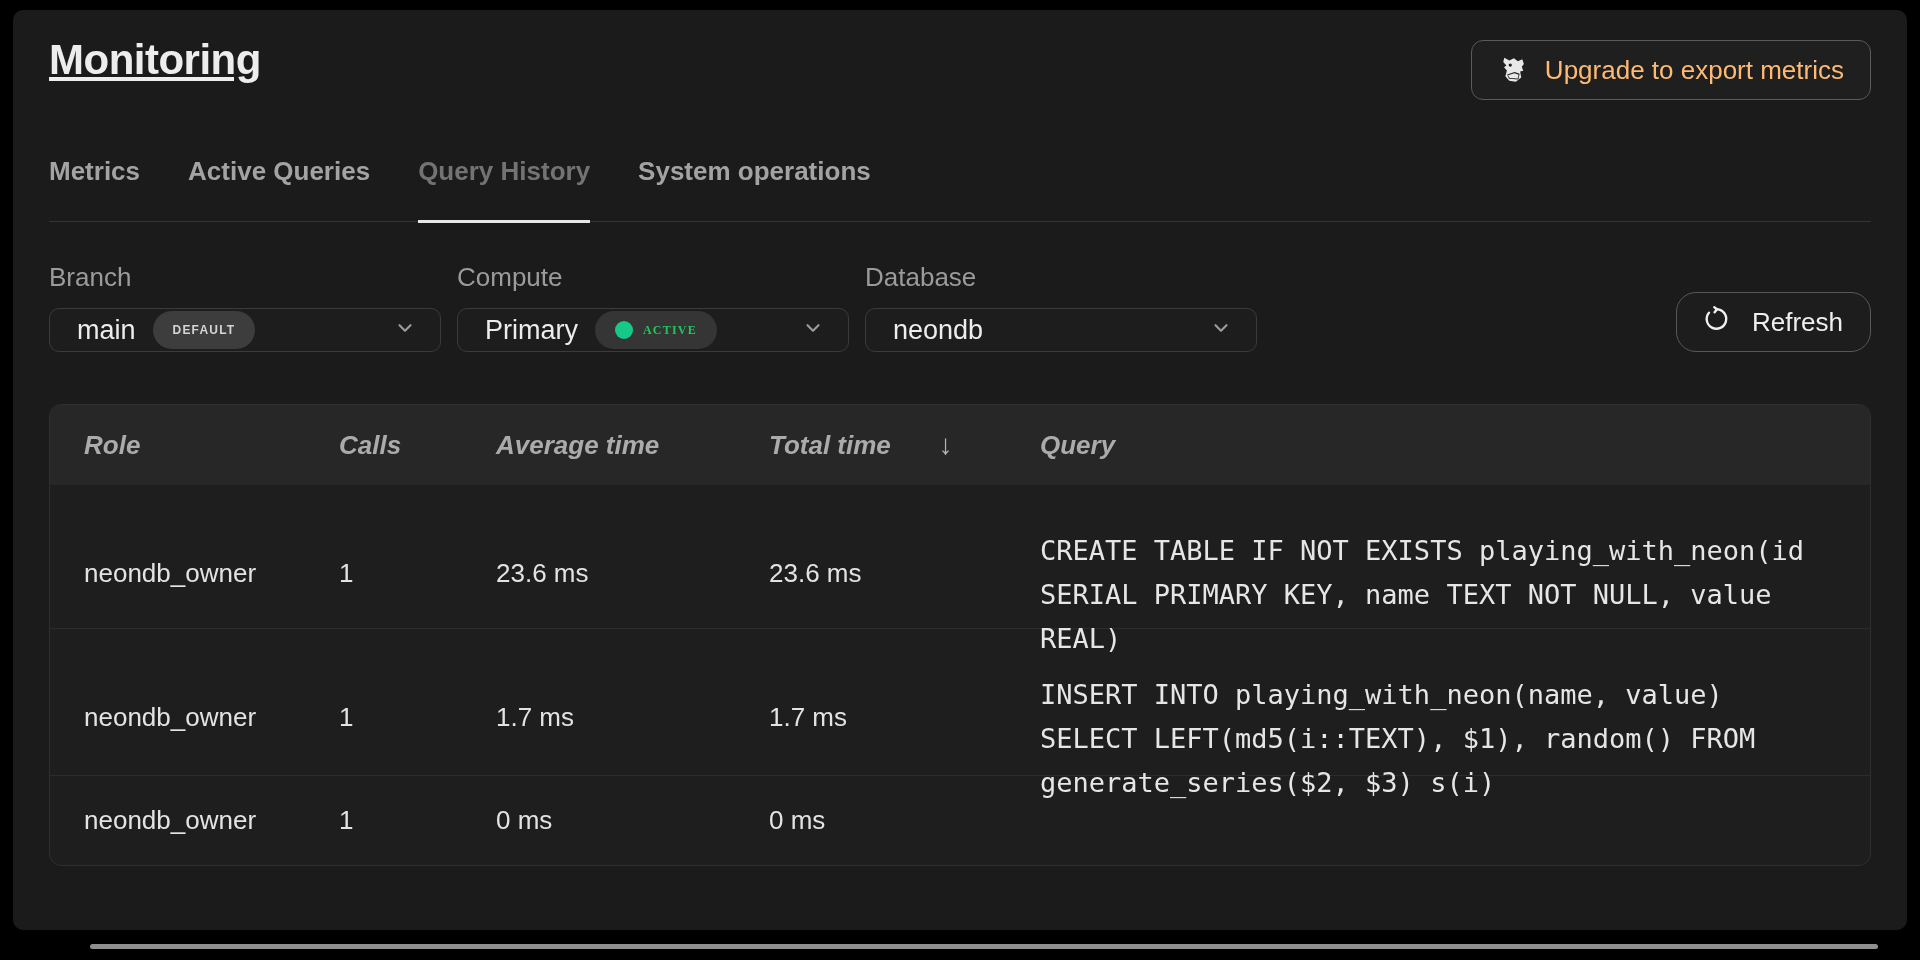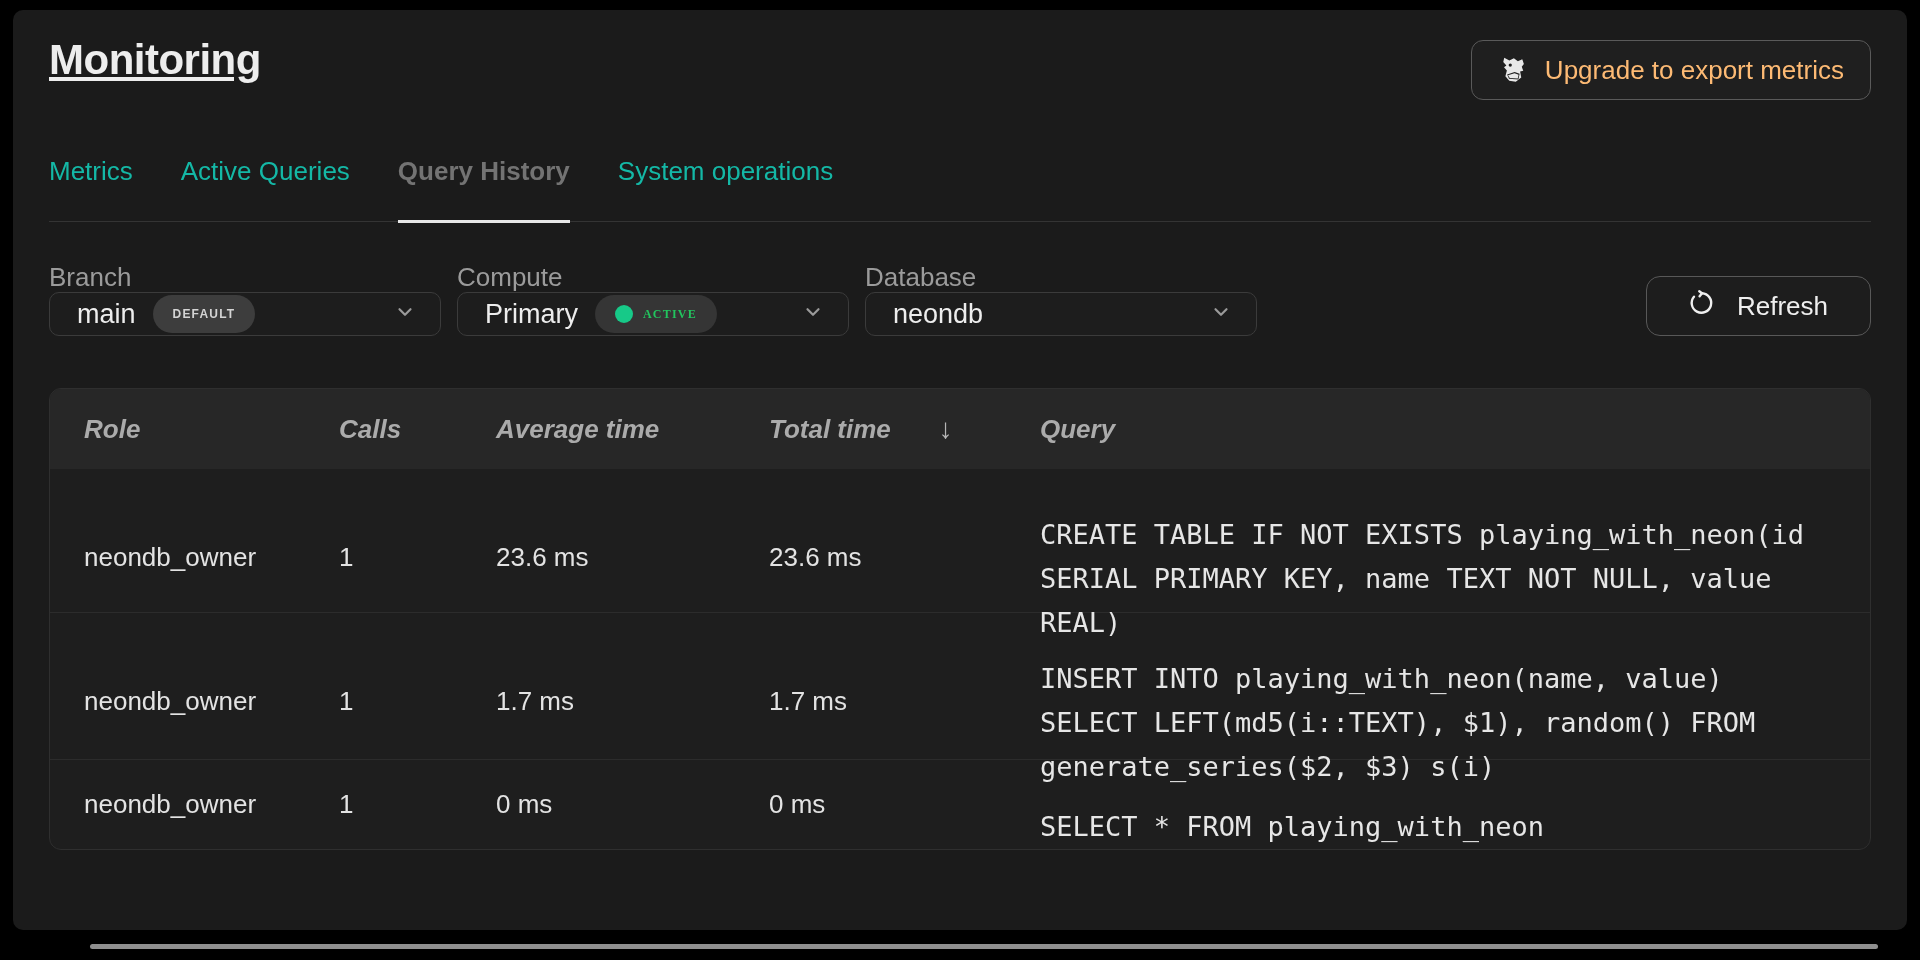--- a/index.html
+++ b/index.html
@@ -24,48 +24,48 @@
     color: #fdba74; font-size: 26px; cursor: pointer;
   }
   .upgrade-btn svg { display: block; }
 
   
   .tabs {
     display: flex; gap: 48px; margin-top: 72px;
     border-bottom: 1px solid #343434;
   }
   .tab {
-    font-size: 26px; line-height: 26px; color: #14b8a6; padding-bottom: 36px;
-    border-bottom: 3px solid transparent; margin-bottom: -2px; cursor: pointer;
+    font-size: 26px; line-height: 26px; color: #a3a3a3; padding-bottom: 36px;
+    border-bottom: 3px solid transparent; margin-bottom: -2px; cursor: pointer; font-weight: bold;
   }
   .tab.active { color: #737373; font-weight: bold; border-bottom-color: #e8e8e8; }
 
   
   .filters { display: flex; gap: 16px; margin-top: 40px; align-items: flex-end; }
-  .filter-group { display: flex; flex-direction: column; }
+  .filter-group { display: flex; flex-direction: column; gap: 16px; }
   .filter-label { font-size: 26px; line-height: 30px; color: #9b9b9b; }
   .dropdown {
     width: 392px; height: 44px; display: flex; align-items: center; gap: 17px;
     padding: 0 24px 0 27px; background: #1d1d1d;
     border: 1px solid #3b3b3b; border-radius: 10px; cursor: pointer;
   }
   .dropdown .value { font-size: 27px; color: #ededed; white-space: nowrap; }
   .dropdown .chevron { margin-left: auto; }
   .pill {
     display: flex; align-items: center; gap: 10px; height: 38px; padding: 7px 20px;
     background: #3d3d3d; border-radius: 19px;
     font-size: 12px; font-weight: bold; letter-spacing: 1.2px; color: #d4d4d4;
     white-space: nowrap;
   }
   .pill.active-pill { background: #353535; color: #22c55e; font-family: Liberation Serif, serif; }
   .dot { width: 18px; height: 18px; border-radius: 50%; }
   .refresh-btn {
-    margin-left: auto; width: 225px; height: 60px;
+    margin-left: auto; width: 195px; height: 60px;
     display: flex; align-items: center; justify-content: center; gap: 22px;
-    background: #1d1d1d; border: 1px solid #585858; border-radius: 14px;
+    background: #1d1d1d; border: 1px solid #585858; border-radius: 20px;
     color: #efefef; font-size: 26px; cursor: pointer;
   }
 
   
   .table {
     margin-top: 52px; border: 1px solid #2f2f2f; border-radius: 12px;
     overflow: hidden; background: #1e1e1e;
   }
   .tr {
     display: grid; grid-template-columns: 255px 157px 273px 271px 1fr;
@@ -197,20 +197,19 @@
         <div>1.7 ms</div>
         <div>1.7 ms</div>
         <div class="query-text">INSERT INTO playing_with_neon(name, value) SELECT LEFT(md5(i::TEXT), $1), random() FROM generate_series($2, $3) s(i)</div>
       </div>
 
       <div class="tr row row-3">
         <div>neondb_owner</div>
         <div>1</div>
         <div>0 ms</div>
         <div>0 ms</div>
-        <div class="query-text">SELECT * FROM playing_with_neon</div>
       </div>
 
     </div>
   </div>
 
   <div class="window-edge"></div>
 </div>
 
 </body></html>

